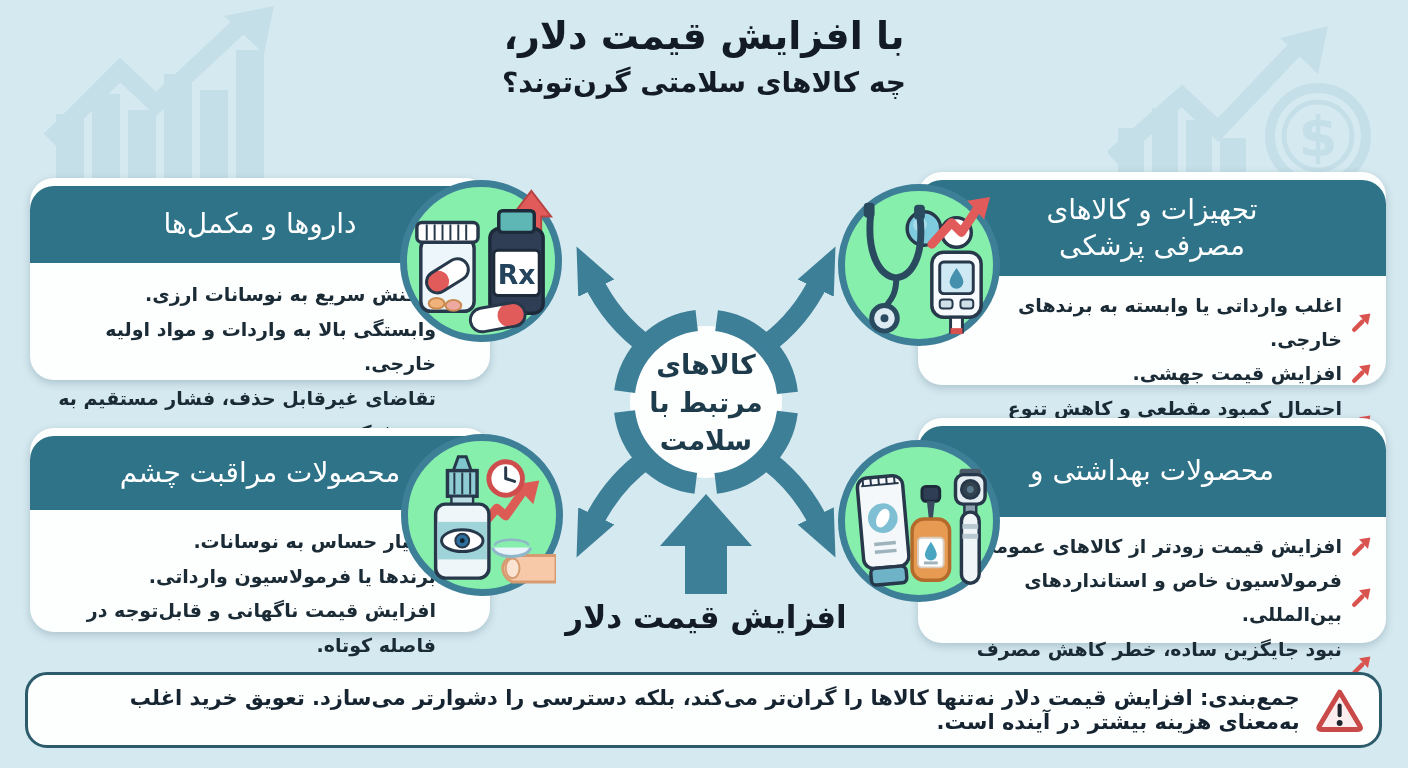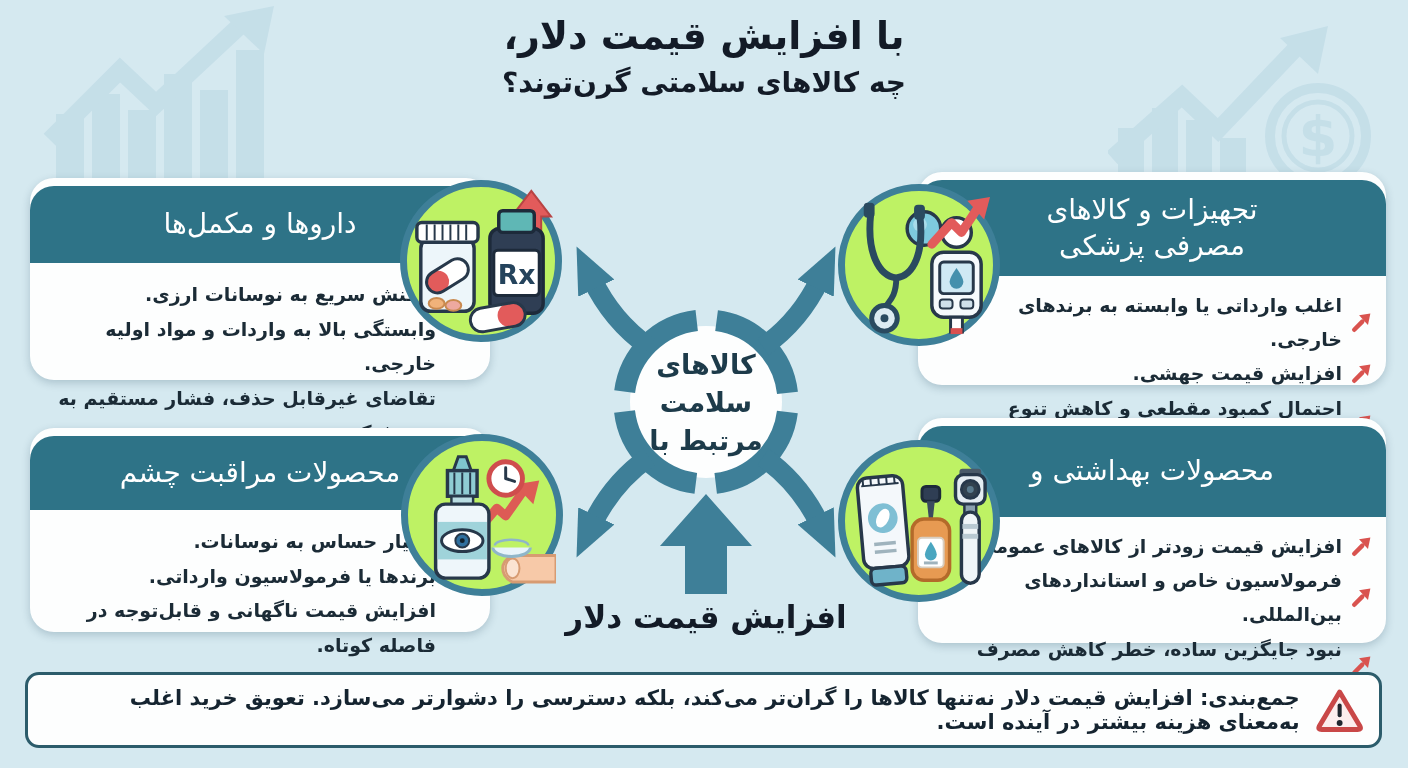--- a/index.html
+++ b/index.html
@@ -36,39 +36,39 @@
   .card-br .card-head{ height:91px;gap:30px; }
 
   .body-plain{ padding:14px 54px 10px 14px; text-align:right; }
   .body-plain li{ line-height:1.82; }
   .body-bullets{ padding:12px 14px 10px 34px; }
   .body-bullets li{ display:flex; align-items:center; gap:9px; line-height:1.8; }
   .bullet{ width:21px; height:21px; flex:0 0 auto; }
 
   
   .badge{ position:absolute; width:162px; height:162px; border-radius:50%;
-          border:7px solid #3e7f98; background:#bef264; z-index:4;
+          border:7px solid #3e7f98; background:#86efac; z-index:4;
           display:flex; align-items:center; justify-content:center; }
   .badge svg{ width:150px; height:150px; }
   .badge-tl{ left:400px; top:180px; }
   .badge-tr{ left:838px; top:184px; }
   .badge-bl{ left:401px; top:434px; }
   .badge-br{ left:838px; top:440px; }
 
   
   .hub-svg{ position:absolute; left:426px; top:122px; width:560px; height:560px; z-index:1; }
   .hub-text{ position:absolute; left:621px; top:346px; width:170px; text-align:center;
              direction:rtl; font-weight:bold; font-size:27px; line-height:1.4;
              color:#1d3b4a; z-index:2; }
   .dollar-label{ position:absolute; left:506px; top:599px; width:400px; text-align:center;
                  direction:rtl; font-weight:bold; font-size:31px; color:#131b27; z-index:2; }
 
   
   .footer{ position:absolute; left:25px; top:672px; width:1357px; height:76px;
-           background:#fdfefe; border:3px solid #2c5c6b; border-radius:14px;
+           background:#fdfefe; border:3px solid #2c5c6b; border-radius:22px;
            display:flex; direction:rtl; align-items:center; gap:16px; padding:0 16px;
            z-index:3; }
   .footer-text{ font-size:21px; font-weight:bold; color:#152430; direction:rtl; }
 </style>
 </head>
 <body>
 
 <div class="stage">
 
   <svg class="deco deco-left" width="290" height="180" viewBox="0 0 290 180">
@@ -113,22 +113,22 @@
     <circle cx="280" cy="280" r="82" fill="none" stroke="#3e7f98" stroke-width="21" stroke-dasharray="108.8 20" transform="rotate(7 280 280)"></circle>
     <path d="M337,225 Q374,199 394,157" stroke="#3e7f98" stroke-width="20" fill="none" marker-end="url(#mh)"></path>
     <path d="M223,225 Q186,199 166,157" stroke="#3e7f98" stroke-width="20" fill="none" marker-end="url(#mh)"></path>
     <path d="M337,335 Q374,361 394,403" stroke="#3e7f98" stroke-width="20" fill="none" marker-end="url(#mh)"></path>
     <path d="M223,335 Q186,361 166,403" stroke="#3e7f98" stroke-width="20" fill="none" marker-end="url(#mh)"></path>
     <polygon points="280,372 234,424 259,424 259,472 301,472 301,424 326,424" fill="#3e7f98"></polygon>
   </svg>
 
   <div class="hub-text">
     <div>کالاهای</div>
+    <div>مرتبط با</div>
     <div>سلامت</div>
-    <div>مرتبط با</div>
   </div>
 
   <div class="dollar-label">افزایش قیمت دلار</div>
 
   <div class="card card-tl">
     <div class="card-head">
       <div class="h1">داروها و مکمل‌ها</div>
     </div>
     <div class="card-body body-plain">
       <ul>

